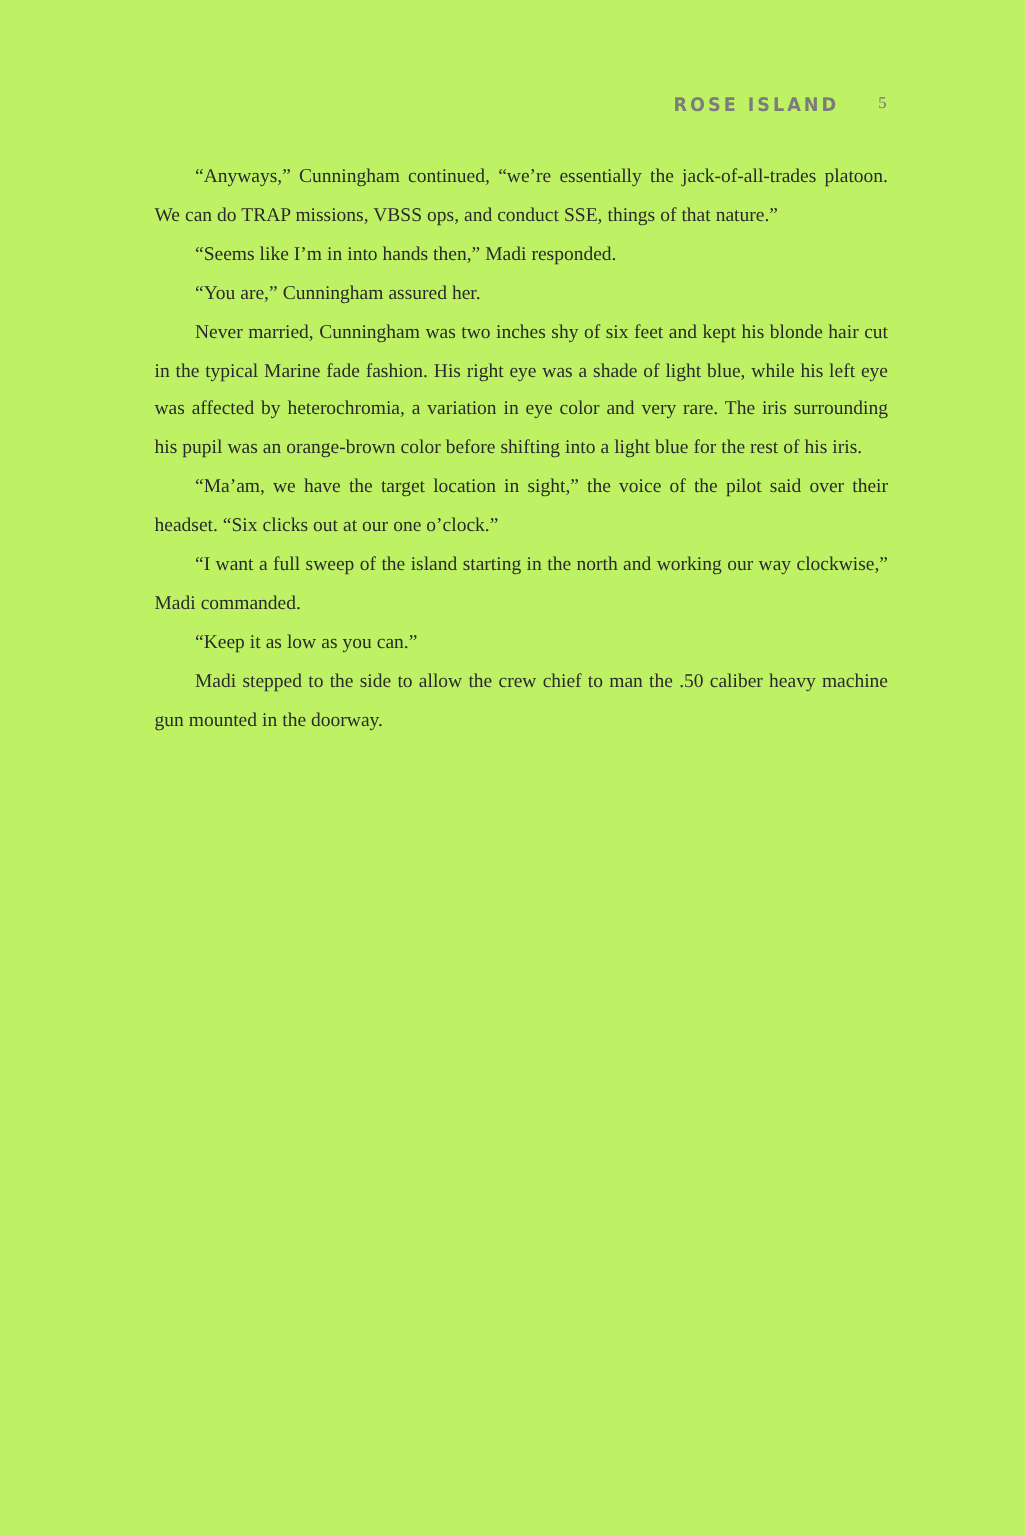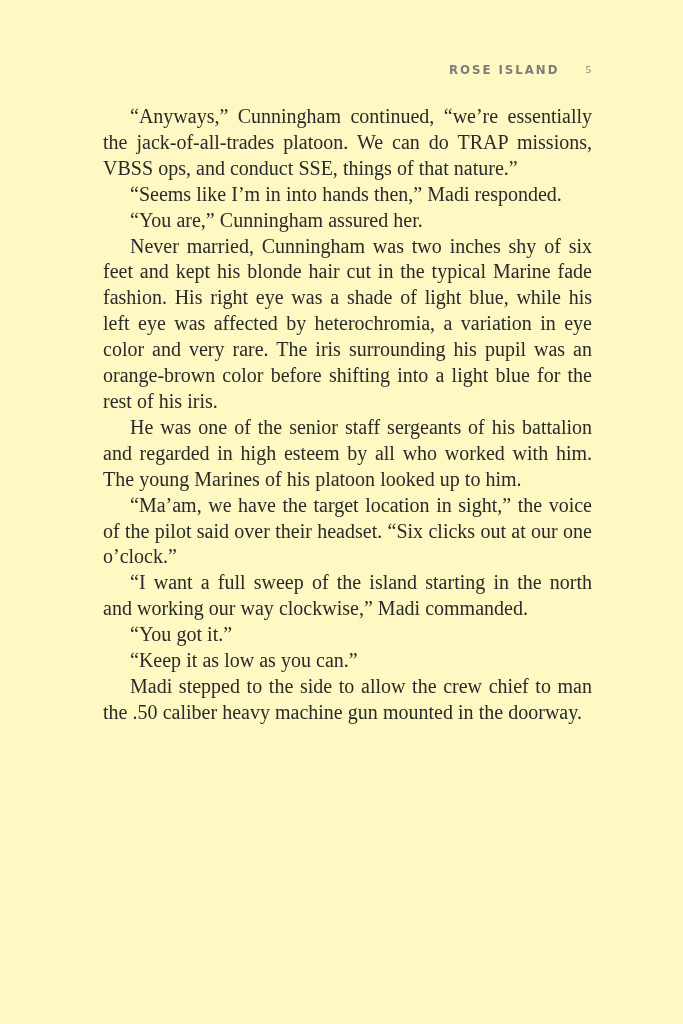--- a/index.html
+++ b/index.html
@@ -12,21 +12,21 @@
     height: 1024px;
     position: relative;
     font-family: "Liberation Serif", "DejaVu Serif", serif;
     color: #2a2a2a;
     overflow: hidden;
   }
 
   .page {
     position: absolute;
     inset: 0;
-    background: #fef9c3;
+    background: #bef264;
   }
 
   
   .running-head {
     position: absolute;
     top: 59px;
     left: 103px;
     right: 92px;
     height: 20px;
     display: flex;
@@ -54,21 +54,21 @@
 
   
   .text-block {
     position: absolute;
     top: 104px;
     left: 103px;
     width: 489px;
   }
   p.para {
     margin: 0;
-    font-size: 20px;
+    font-size: 13px;
     line-height: 25.9px;
     text-align: justify;
     text-indent: 27px;
     hyphens: manual;
     -webkit-hyphens: manual;
     word-spacing: 0.1px;
   }
 </style>
 </head>
 <body style="background: rgb(255, 255, 255); color: rgb(42, 42, 42);">
@@ -78,21 +78,19 @@
   <div class="running-head">
     <div class="book-title" style="color: rgb(124, 124, 124);">ROSE ISLAND</div>
     <div class="folio">5</div>
   </div>
 
   <div class="text-block">
     <p class="para">“Anyways,” Cunningham continued, “we’re essentially the jack-of-all-trades platoon. We can do TRAP missions, VBSS ops, and conduct SSE, things of that nature.”</p>
     <p class="para">“Seems like I’m in into hands then,” Madi responded.</p>
     <p class="para">“You are,” Cunningham assured her.</p>
     <p class="para">Never married, Cunningham was two inches shy of six feet and kept his blonde hair cut in the typical Marine fade fashion. His right eye was a shade of light blue, while his left eye was affected by heterochromia, a variation in eye color and very rare. The iris surrounding his pupil was an orange-brown color before shifting into a light blue for the rest of his iris.</p>
-    <p class="para">He was one of the senior staff sergeants of his battalion and regarded in high esteem by all who worked with him. The young Marines of his platoon looked up to him.</p>
     <p class="para">“Ma’am, we have the target location in sight,” the voice of the pilot said over their headset. “Six clicks out at our one o’clock.”</p>
     <p class="para">“I want a full sweep of the island starting in the north and working our way clockwise,” Madi commanded.</p>
-    <p class="para">“You got it.”</p>
     <p class="para">“Keep it as low as you can.”</p>
     <p class="para">Madi stepped to the side to allow the crew chief to man the .50 caliber heavy machine gun mounted in the doorway.</p>
   </div>
 
 </div>
 
 </body></html>

